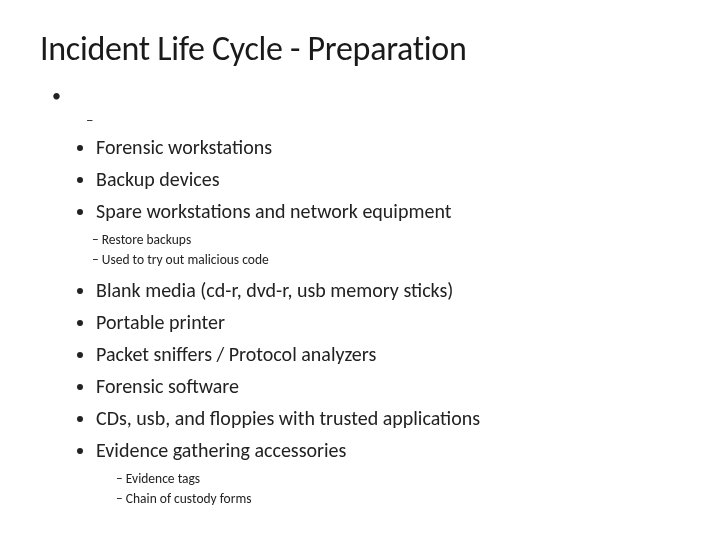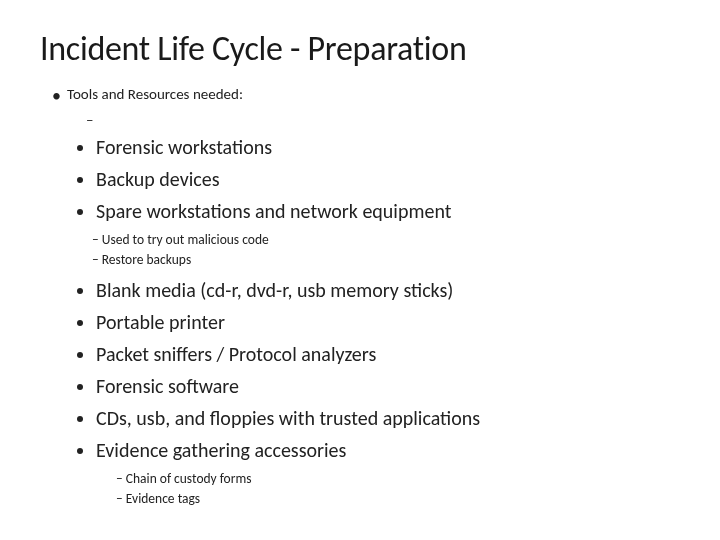--- a/index.html
+++ b/index.html
@@ -100,21 +100,20 @@
 <body>
 
 <div class="page">
 
   <h1>Incident Life Cycle - Preparation</h1>
 
   <ul class="top-level">
     <li>
       <div class="top-bullet">
         <span class="top-bullet-dot">•</span>
-        <span>Tools and Resources needed:</span>
       </div>
 
       <div class="indent-group">
         <div class="sub-heading">
           <span class="sub-heading-dash">–</span>
         </div>
 
         <ul class="bullet-list">
           <li>
             <span>Forensic workstations</span>
@@ -122,24 +121,24 @@
           <li>
             <span>Backup devices</span>
           </li>
           <li>
             <span>Spare workstations and network equipment</span>
           </li>
         </ul>
 
         <ul class="sub-dash-list">
           <li>
-            <span>Used to try out malicious code</span>
+            <span>Restore backups</span>
           </li>
           <li>
-            <span>Restore backups</span>
+            <span>Used to try out malicious code</span>
           </li>
         </ul>
 
         <ul class="bullet-list">
           <li>
             <span>Blank media (cd-r, dvd-r, usb memory sticks)</span>
           </li>
           <li>
             <span>Portable printer</span>
           </li>
@@ -152,24 +151,24 @@
           <li>
             <span>CDs, usb, and floppies with trusted applications</span>
           </li>
           <li>
             <span>Evidence gathering accessories</span>
           </li>
         </ul>
 
         <ul class="sub-dash-list" style="padding-left: 48px;">
           <li>
-            <span>Chain of custody forms</span>
+            <span>Evidence tags</span>
           </li>
           <li>
-            <span>Evidence tags</span>
+            <span>Chain of custody forms</span>
           </li>
         </ul>
 
       </div>
     </li>
   </ul>
 
 </div>
 
 </body></html>

